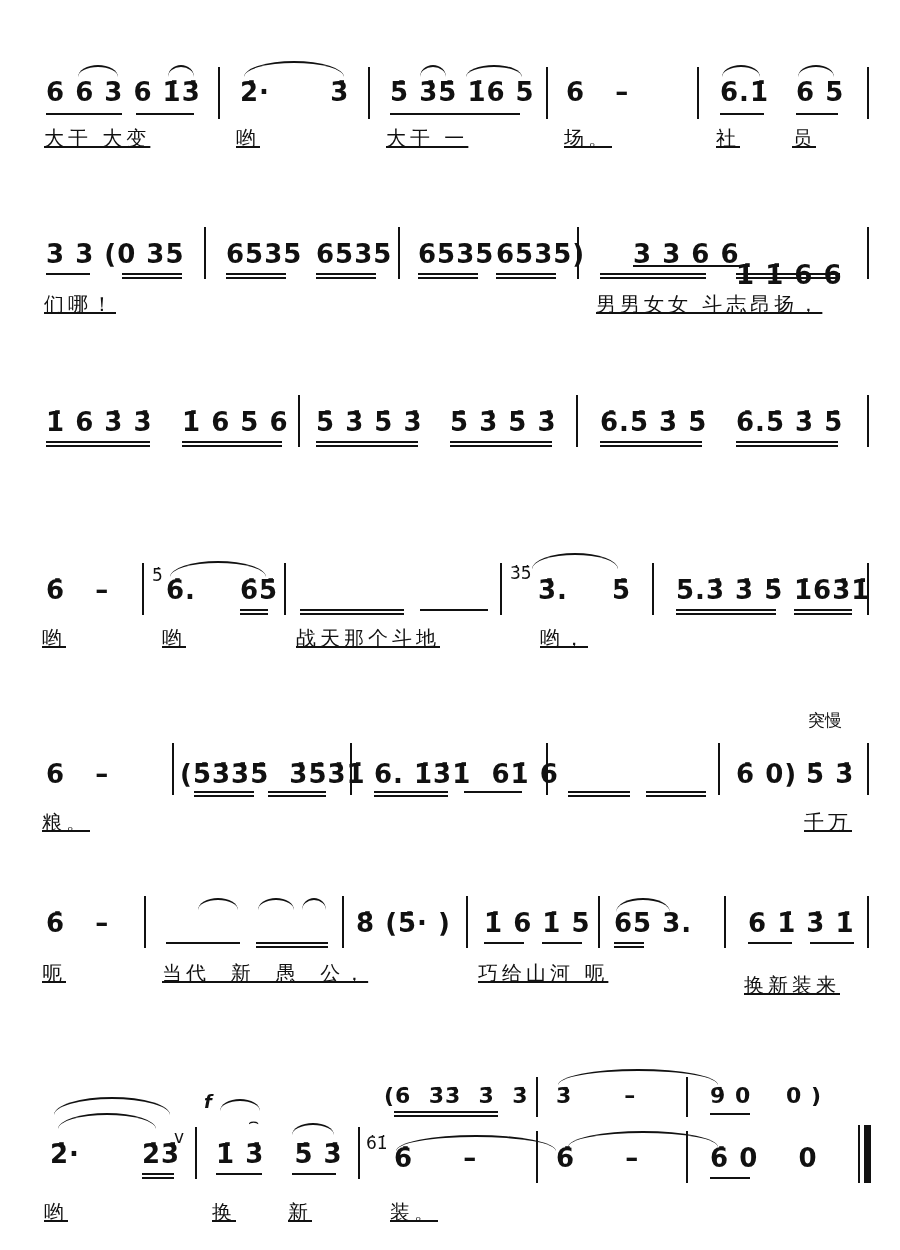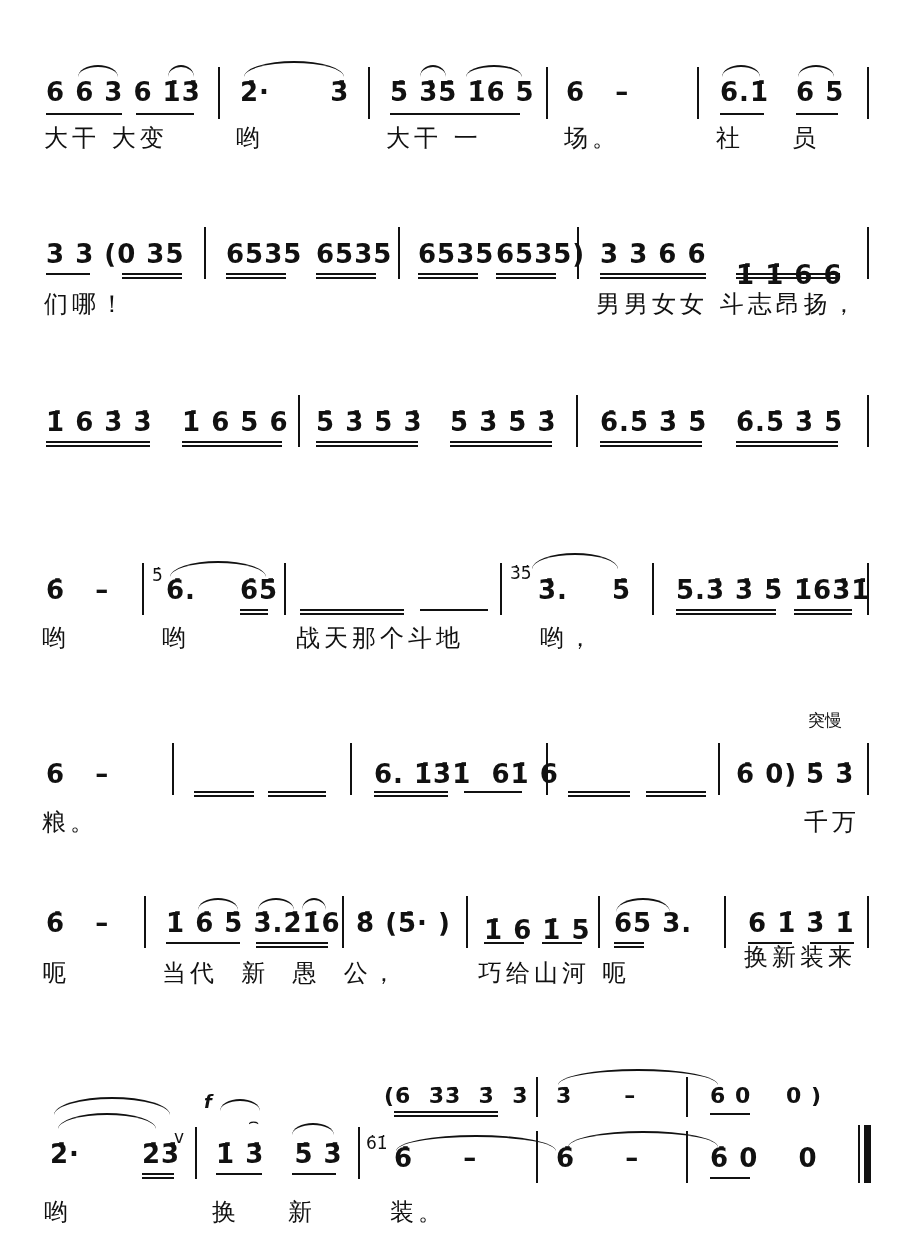--- a/index.html
+++ b/index.html
@@ -2,22 +2,22 @@
 <html><head>
 <meta charset="utf-8">
 <style>
   html, body { margin: 0; padding: 0; background: #ffffff; }
   body { width: 900px; height: 1250px; position: relative; overflow: hidden;
          font-family: "DejaVu Sans", "Liberation Sans", sans-serif; color: #111; }
   .system { position: absolute; left: 0; width: 900px; height: 150px; }
   .tok { position: absolute; font-weight: bold; font-size: 26px; line-height: 30px;
          white-space: pre; letter-spacing: 1px; font-family: "DejaVu Sans", sans-serif; }
   .bar { position: absolute; width: 2px; background: #111; }
-  .lyrics { position: absolute; font-size: 24px; line-height: 30px; white-space: pre;
-            letter-spacing: 4px; font-family: "DejaVu Sans", sans-serif; }
+  .lyrics { position: absolute; font-size: 20px; line-height: 30px; white-space: pre;
+            letter-spacing: 4px; font-family: "DejaVu Sans", sans-serif; text-decoration: underline; }
   .under { position: absolute; height: 2px; background: #111; }
   .under2 { position: absolute; height: 6px; border-top: 2px solid #111; border-bottom: 2px solid #111; box-sizing: border-box; }
   .slur { position: absolute; border-top: 2px solid #111; border-radius: 50% 50% 0 0 / 100% 100% 0 0; }
   .mark { position: absolute; font-size: 18px; font-style: italic; font-weight: bold; }
   .small { position: absolute; font-size: 17px; }
   .final { position: absolute; width: 7px; background: #111; }
 </style>
 </head>
 <body>
 
@@ -61,21 +61,21 @@
   <span class="tok" style="left:226px;top:14px;">6535</span>
   <span class="tok" style="left:316px;top:14px;">6535</span>
   <div class="under2" style="left:226px;top:48px;width:60px;"></div>
   <div class="under2" style="left:316px;top:48px;width:60px;"></div>
   <div class="bar" style="left:398px;top:2px;height:52px;"></div>
   <span class="tok" style="left:418px;top:14px;">6535</span>
   <span class="tok" style="left:496px;top:14px;">6535)</span>
   <div class="under2" style="left:418px;top:48px;width:60px;"></div>
   <div class="under2" style="left:496px;top:48px;width:60px;"></div>
   <div class="bar" style="left:577px;top:2px;height:52px;"></div>
-  <span class="tok" style="left:600px;top:14px;">3 3 6 6</span>
+  <span class="tok" style="left:633px;top:14px;text-decoration:underline;">3 3 6 6</span>
   <span class="tok" style="left:736px;top:14px;margin-top:21px;">1̇ 1̇ 6 6</span>
   <div class="under2" style="left:600px;top:48px;width:106px;"></div>
   <div class="under2" style="left:736px;top:48px;width:104px;"></div>
   <div class="bar" style="left:867px;top:2px;height:52px;"></div>
   <span class="lyrics" style="left:44px;top:64px;">们哪！</span>
   <span class="lyrics" style="left:596px;top:64px;">男男女女 斗志昂扬，</span>
 </div>
 
 <div class="system" style="top:395px;">
   <span class="tok" style="left:46px;top:12px;">1̇ 6 3̇ 3̇</span>
@@ -120,20 +120,21 @@
   <span class="lyrics" style="left:42px;top:68px;">哟</span>
   <span class="lyrics" style="left:162px;top:68px;">哟</span>
   <span class="lyrics" style="left:296px;top:68px;">战天那个斗地</span>
   <span class="lyrics" style="left:540px;top:68px;">哟，</span>
 </div>
 
 <div class="system" style="top:705px;">
   <span class="small" style="left:808px;top:4px;">突慢</span>
   <span class="tok" style="left:46px;top:54px;">6   –</span>
   <div class="bar" style="left:172px;top:38px;height:52px;"></div>
+  <span class="tok" style="left:180px;top:54px;">(5̇3̇3̇5̇  3̇5̇3̇1̇</span>
   <div class="under2" style="left:194px;top:86px;width:60px;"></div>
   <div class="under2" style="left:268px;top:86px;width:58px;"></div>
   <div class="bar" style="left:350px;top:38px;height:52px;"></div>
   <span class="tok" style="left:374px;top:54px;">6. 1̇3̇1̇  61̇ 6</span>
   <div class="under2" style="left:374px;top:86px;width:74px;"></div>
   <div class="under" style="left:464px;top:86px;width:58px;"></div>
   <div class="bar" style="left:546px;top:38px;height:52px;"></div>
   <div class="under2" style="left:568px;top:86px;width:62px;"></div>
   <div class="under2" style="left:646px;top:86px;width:60px;"></div>
   <div class="bar" style="left:718px;top:38px;height:52px;"></div>
@@ -143,53 +144,52 @@
   <span class="lyrics" style="left:42px;top:102px;">粮。</span>
   <span class="lyrics" style="left:804px;top:102px;">千万</span>
 </div>
 
 <div class="system" style="top:890px;">
   <span class="tok" style="left:46px;top:18px;">6̇   –</span>
   <div class="bar" style="left:144px;top:6px;height:52px;"></div>
   <div class="slur" style="left:198px;top:8px;width:40px;height:10px;"></div>
   <div class="slur" style="left:258px;top:8px;width:36px;height:10px;"></div>
   <div class="slur" style="left:302px;top:8px;width:24px;height:10px;"></div>
-  <span class="tok" style="left:166px;top:18px;">1̇ 6̇ 5̇ 3̇.2̇1̇6</span>
   <div class="under" style="left:166px;top:52px;width:74px;"></div>
   <div class="under2" style="left:256px;top:52px;width:72px;"></div>
   <div class="bar" style="left:342px;top:6px;height:52px;"></div>
   <span class="tok" style="left:356px;top:18px;">8̇ (5̇· )</span>
   <div class="bar" style="left:466px;top:6px;height:52px;"></div>
-  <span class="tok" style="left:484px;top:18px;margin-top:7px;">1̇ 6 1̇ 5</span>
+  <span class="tok" style="left:484px;top:18px;">1̇ 6 1̇ 5</span>
   <div class="under" style="left:484px;top:52px;width:40px;"></div>
   <div class="under" style="left:542px;top:52px;width:40px;"></div>
   <div class="bar" style="left:598px;top:6px;height:52px;"></div>
   <div class="slur" style="left:616px;top:8px;width:54px;height:12px;"></div>
   <span class="tok" style="left:614px;top:18px;">65 3.</span>
   <div class="under2" style="left:614px;top:52px;width:30px;"></div>
   <div class="bar" style="left:724px;top:6px;height:52px;"></div>
   <span class="tok" style="left:748px;top:18px;">6 1̇ 3̇ 1̇</span>
   <div class="under" style="left:748px;top:52px;width:44px;"></div>
   <div class="under" style="left:810px;top:52px;width:44px;"></div>
   <div class="bar" style="left:867px;top:6px;height:52px;"></div>
   <span class="lyrics" style="left:42px;top:68px;">呃</span>
   <span class="lyrics" style="left:162px;top:68px;">当代  新  愚  公，</span>
   <span class="lyrics" style="left:478px;top:68px;">巧给山河 呃</span>
-  <span class="lyrics" style="left:744px;top:52px;">换新装来</span>
+  <span class="lyrics" style="left:744px;top:80px;">换新装来</span>
 </div>
 
 <div class="system" style="top:1075px;height:170px;">
 
   <span class="tok" style="left:384px;top:6px;font-size:22px;">(6̇  3̇3̇  3̇  3̇</span>
   <div class="under2" style="left:394px;top:36px;width:104px;"></div>
   <div class="bar" style="left:536px;top:2px;height:40px;"></div>
   <div class="slur" style="left:558px;top:-6px;width:160px;height:14px;"></div>
   <span class="tok" style="left:556px;top:6px;font-size:22px;">3̇      –</span>
   <div class="bar" style="left:686px;top:2px;height:40px;"></div>
-  <span class="tok" style="left:710px;top:6px;font-size:22px;">6̇ 0    0 )</span>
+  <span class="tok" style="left:710px;top:6px;font-size:22px;">9̇ 0    0 )</span>
   <div class="under" style="left:710px;top:38px;width:40px;"></div>
 
   <div class="slur" style="left:54px;top:22px;width:116px;height:16px;"></div>
   <div class="slur" style="left:58px;top:38px;width:98px;height:14px;"></div>
   <span class="tok" style="left:50px;top:64px;">2̇·</span>
   <span class="tok" style="left:142px;top:64px;">2̇3̇</span>
   <div class="under2" style="left:142px;top:98px;width:32px;"></div>
   <span class="small" style="left:174px;top:52px;">v</span>
   <div class="bar" style="left:195px;top:52px;height:52px;"></div>
   <span class="mark" style="left:204px;top:16px;">f</span>

